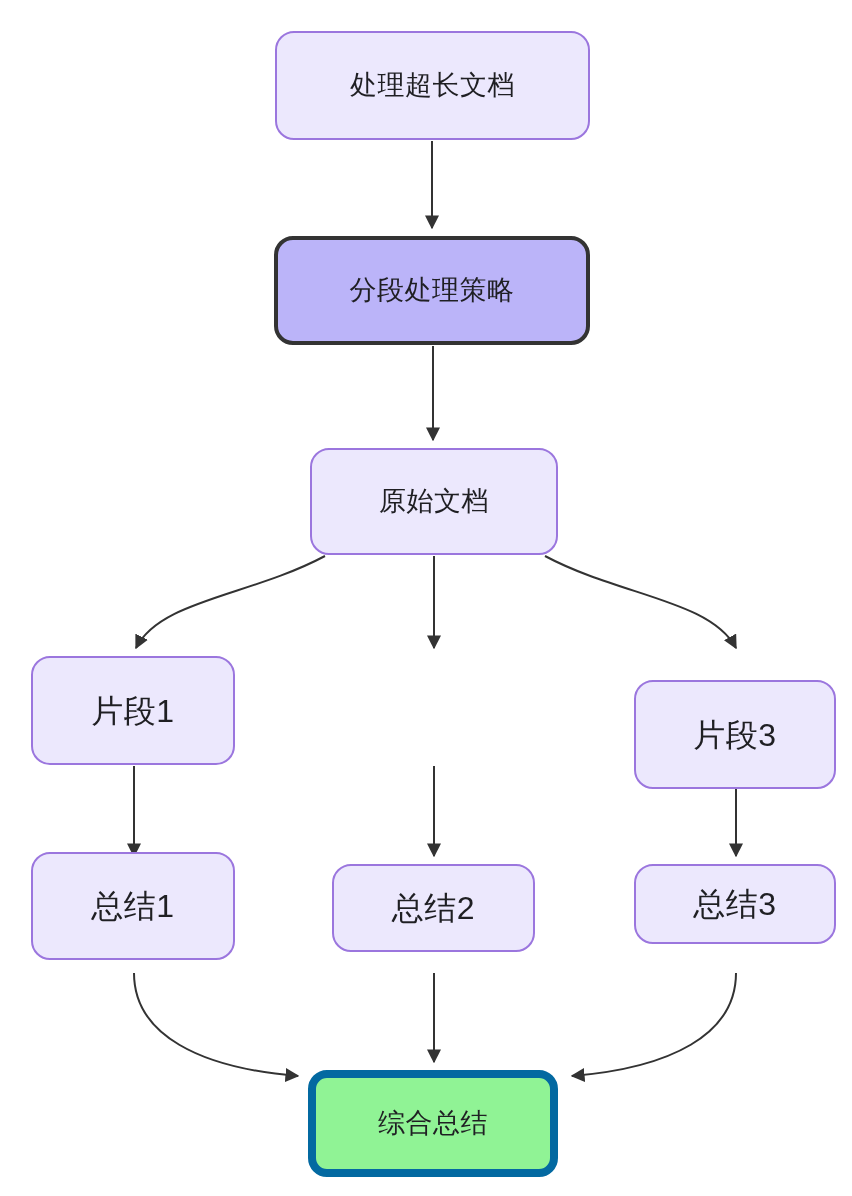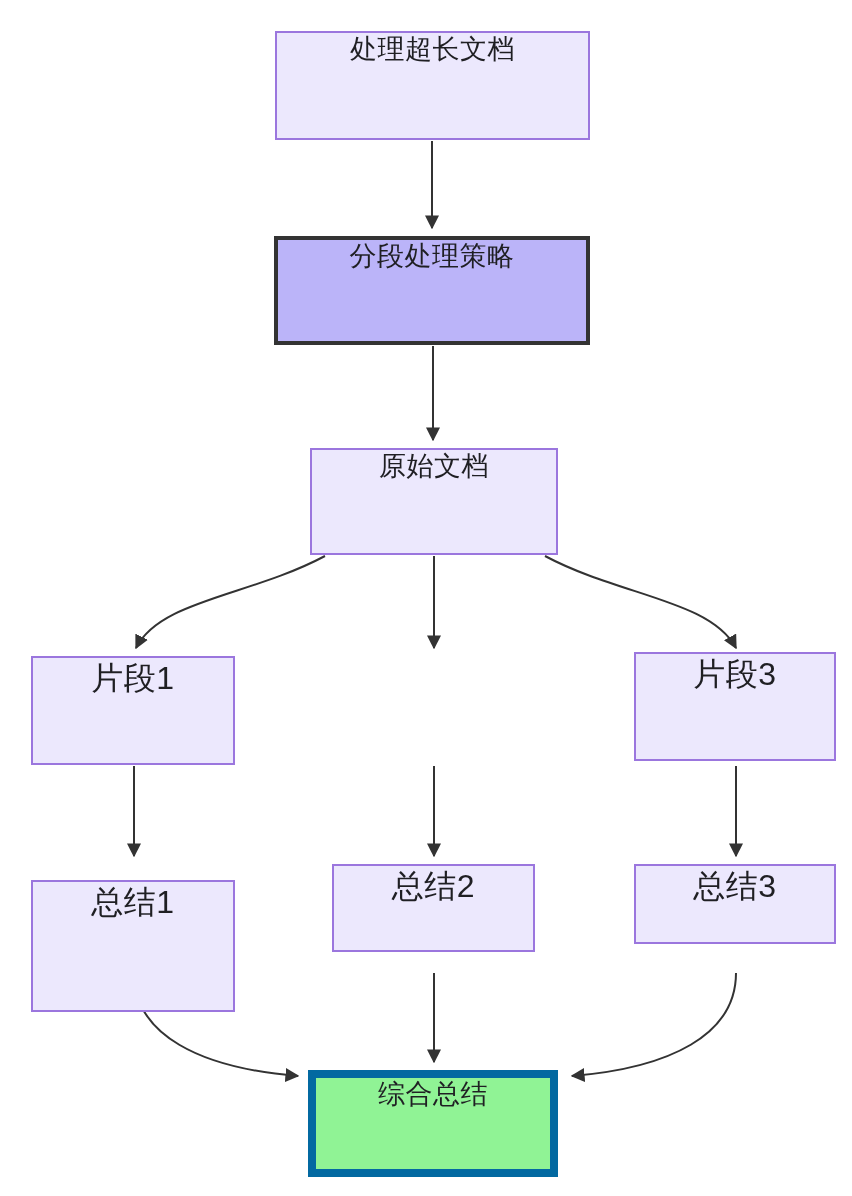--- a/index.html
+++ b/index.html
@@ -23,27 +23,28 @@
     left: 0;
     top: 0;
     width: 852px;
     height: 1196px;
     pointer-events: none;
   }
   .node {
     position: absolute;
     box-sizing: border-box;
     display: flex;
-    align-items: flex-start;
+    align-items: center;
     justify-content: center;
     text-align: center;
     line-height: 1.25;
     color: #1f1f23;
     letter-spacing: 0.5px;
     white-space: nowrap;
+    border-radius: 19px;
   }
   .node-default {
     background: #ECE8FD;
     border: 2px solid #9B76DE;
     font-size: 27px;
   }
   .node-strategy {
     background: #BBB4F9;
     border: 4px solid #333333;
     font-size: 27px;
@@ -102,25 +103,25 @@
 
   <div class="node node-strategy" style="left:274px; top:236px; width:316px; height:109px;">
     <span>分段处理策略</span>
   </div>
 
   <div class="node node-default node-small" style="left:31px; top:656px; width:204px; height:109px;">
     <span>片段1</span>
   </div>
 
 
-  <div class="node node-default node-small" style="left:634px; top:652px; width:202px; height:109px;">
+  <div class="node node-default node-small" style="left:634px; top:680px; width:202px; height:109px;">
     <span>片段3</span>
   </div>
 
-  <div class="node node-default node-small" style="left:31px; top:880px; width:204px; height:132px;">
+  <div class="node node-default node-small" style="left:31px; top:852px; width:204px; height:108px;">
     <span>总结1</span>
   </div>
 
   <div class="node node-default node-small" style="left:332px; top:864px; width:203px; height:88px;">
     <span>总结2</span>
   </div>
 
   <div class="node node-default node-small" style="left:634px; top:864px; width:202px; height:80px;">
     <span>总结3</span>
   </div>

